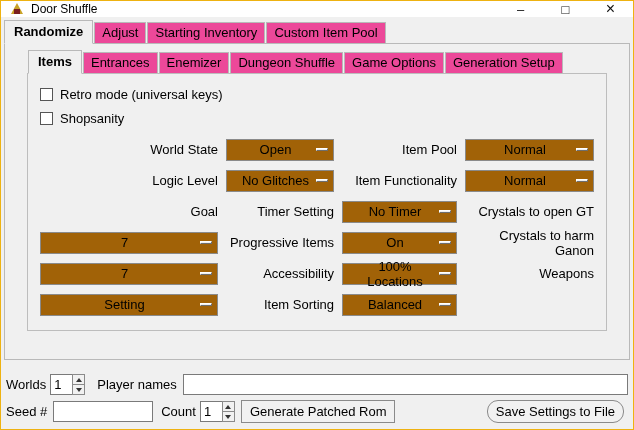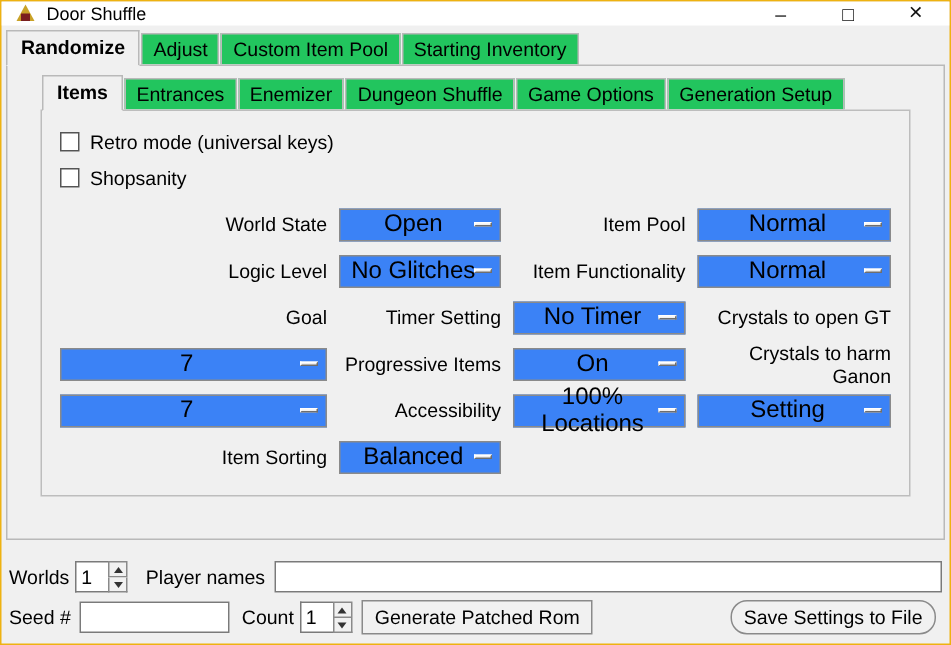--- a/index.html
+++ b/index.html
@@ -15,43 +15,43 @@
   .app-icon .tri{position:absolute;left:2px;top:2px;width:0;height:0;
     border-left:6px solid transparent;border-right:6px solid transparent;border-bottom:11px solid #c9a227;}
   .app-icon .tri2{position:absolute;left:5px;top:8px;width:6px;height:5px;background:#7a1f1f;}
   .title-text{font-size:12px;color:#000;}
   .win-controls{margin-left:auto;display:flex;height:30px;}
   .win-btn{width:45px;height:30px;display:flex;align-items:center;justify-content:center;
     font-size:13px;color:#111;cursor:default;}
   .win-btn.close{font-size:16px;}
   
   .tabs{display:flex;align-items:flex-end;position:relative;}
-  .tab{box-sizing:border-box;border:1px solid #b9b9b9;border-bottom:none;background:#22c55e;
+  .tab{box-sizing:border-box;border:1px solid #b9b9b9;border-bottom:none;background:#ec4899;
     padding:2px 7px 3px;margin-right:1px;position:relative;z-index:1;}
   .tab.selected{background:#f0f0f0;padding:3px 9px 4px;margin-bottom:-1px;z-index:3;
     border-bottom:1px solid #f0f0f0;font-weight:bold;}
   .tabs1{padding:3px 0 0 3px;}
   .tabs2{padding:6px 0 0 23px;}
   .outer-content{position:relative;margin:0 3px;height:315px;border:1px solid #b9b9b9;
     background:#f0f0f0;z-index:2;}
   .inner-content{position:relative;margin:0 22px;height:258px;border:1px solid #bdbdbd;
     background:#f0f0f0;z-index:2;box-sizing:border-box;padding:8px 12px 0 12px;}
   
   .cb-row{display:flex;align-items:center;height:24px;}
   .cb{width:13px;height:13px;box-sizing:border-box;background:#fff;border:1px solid #555;
     margin-right:7px;flex:0 0 auto;}
   
   .opt-grid{display:grid;grid-template-columns:178px 108px 1fr 129px;column-gap:8px;
     margin-top:4px;align-items:center;}
   .opt-grid > *{height:31px;display:flex;align-items:center;}
   .opt-label{justify-content:flex-end;text-align:right;}
   .omenu{position:relative;width:100%;height:22px;box-sizing:border-box;
-    background:#3b82f6;border:1px solid #8a8a8a;
+    background:#a16207;border:1px solid #8a8a8a;
     display:flex;align-items:center;justify-content:center;
-    font-family:"Liberation Sans",sans-serif;font-size:16px;padding:0 15px 0 6px;cursor:default;}
+    font-family:"Liberation Sans",sans-serif;font-size:13px;padding:0 15px 0 6px;cursor:default;}
   .omenu-wrap{align-self:center;width:100%;}
   .ind{position:absolute;right:5px;top:50%;margin-top:-2px;width:12px;height:3px;
     box-sizing:border-box;background:#f0f0f0;
     border-top:1px solid #ffffff;border-left:1px solid #ffffff;
     border-right:1px solid #6e6e6e;border-bottom:1px solid #6e6e6e;}
   
   .bottom{position:absolute;left:5px;right:5px;bottom:6px;}
   .brow{display:flex;align-items:center;height:23px;margin-top:24px;}
   .brow + .brow{margin-top:4px;}
   .entry{box-sizing:border-box;height:21px;border:1px solid #7a7a7a;background:#fff;
@@ -89,22 +89,22 @@
     <div class="win-controls">
       <div class="win-btn">–</div>
       <div class="win-btn">□</div>
       <div class="win-btn close">×</div>
     </div>
   </div>
 
   <div class="tabs tabs1">
     <div class="tab selected">Randomize</div>
     <div class="tab">Adjust</div>
+    <div class="tab">Starting Inventory</div>
     <div class="tab">Custom Item Pool</div>
-    <div class="tab">Starting Inventory</div>
   </div>
 
   <div class="outer-content">
 
     <div class="tabs tabs2">
       <div class="tab selected">Items</div>
       <div class="tab">Entrances</div>
       <div class="tab">Enemizer</div>
       <div class="tab">Dungeon Shuffle</div>
       <div class="tab">Game Options</div>
@@ -186,20 +186,21 @@
         </button>
           </div>
         <div class="opt-label">Accessibility</div>
         <div class="omenu-wrap">
             <button class="omenu">
           <span>100% Locations</span>
           <span class="ind"></span>
         </button>
           </div>
 
+        <div class="opt-label">Weapons</div>
         <div class="omenu-wrap">
             <button class="omenu">
           <span>Setting</span>
           <span class="ind"></span>
         </button>
           </div>
         <div class="opt-label">Item Sorting</div>
         <div class="omenu-wrap">
             <button class="omenu">
           <span>Balanced</span>

